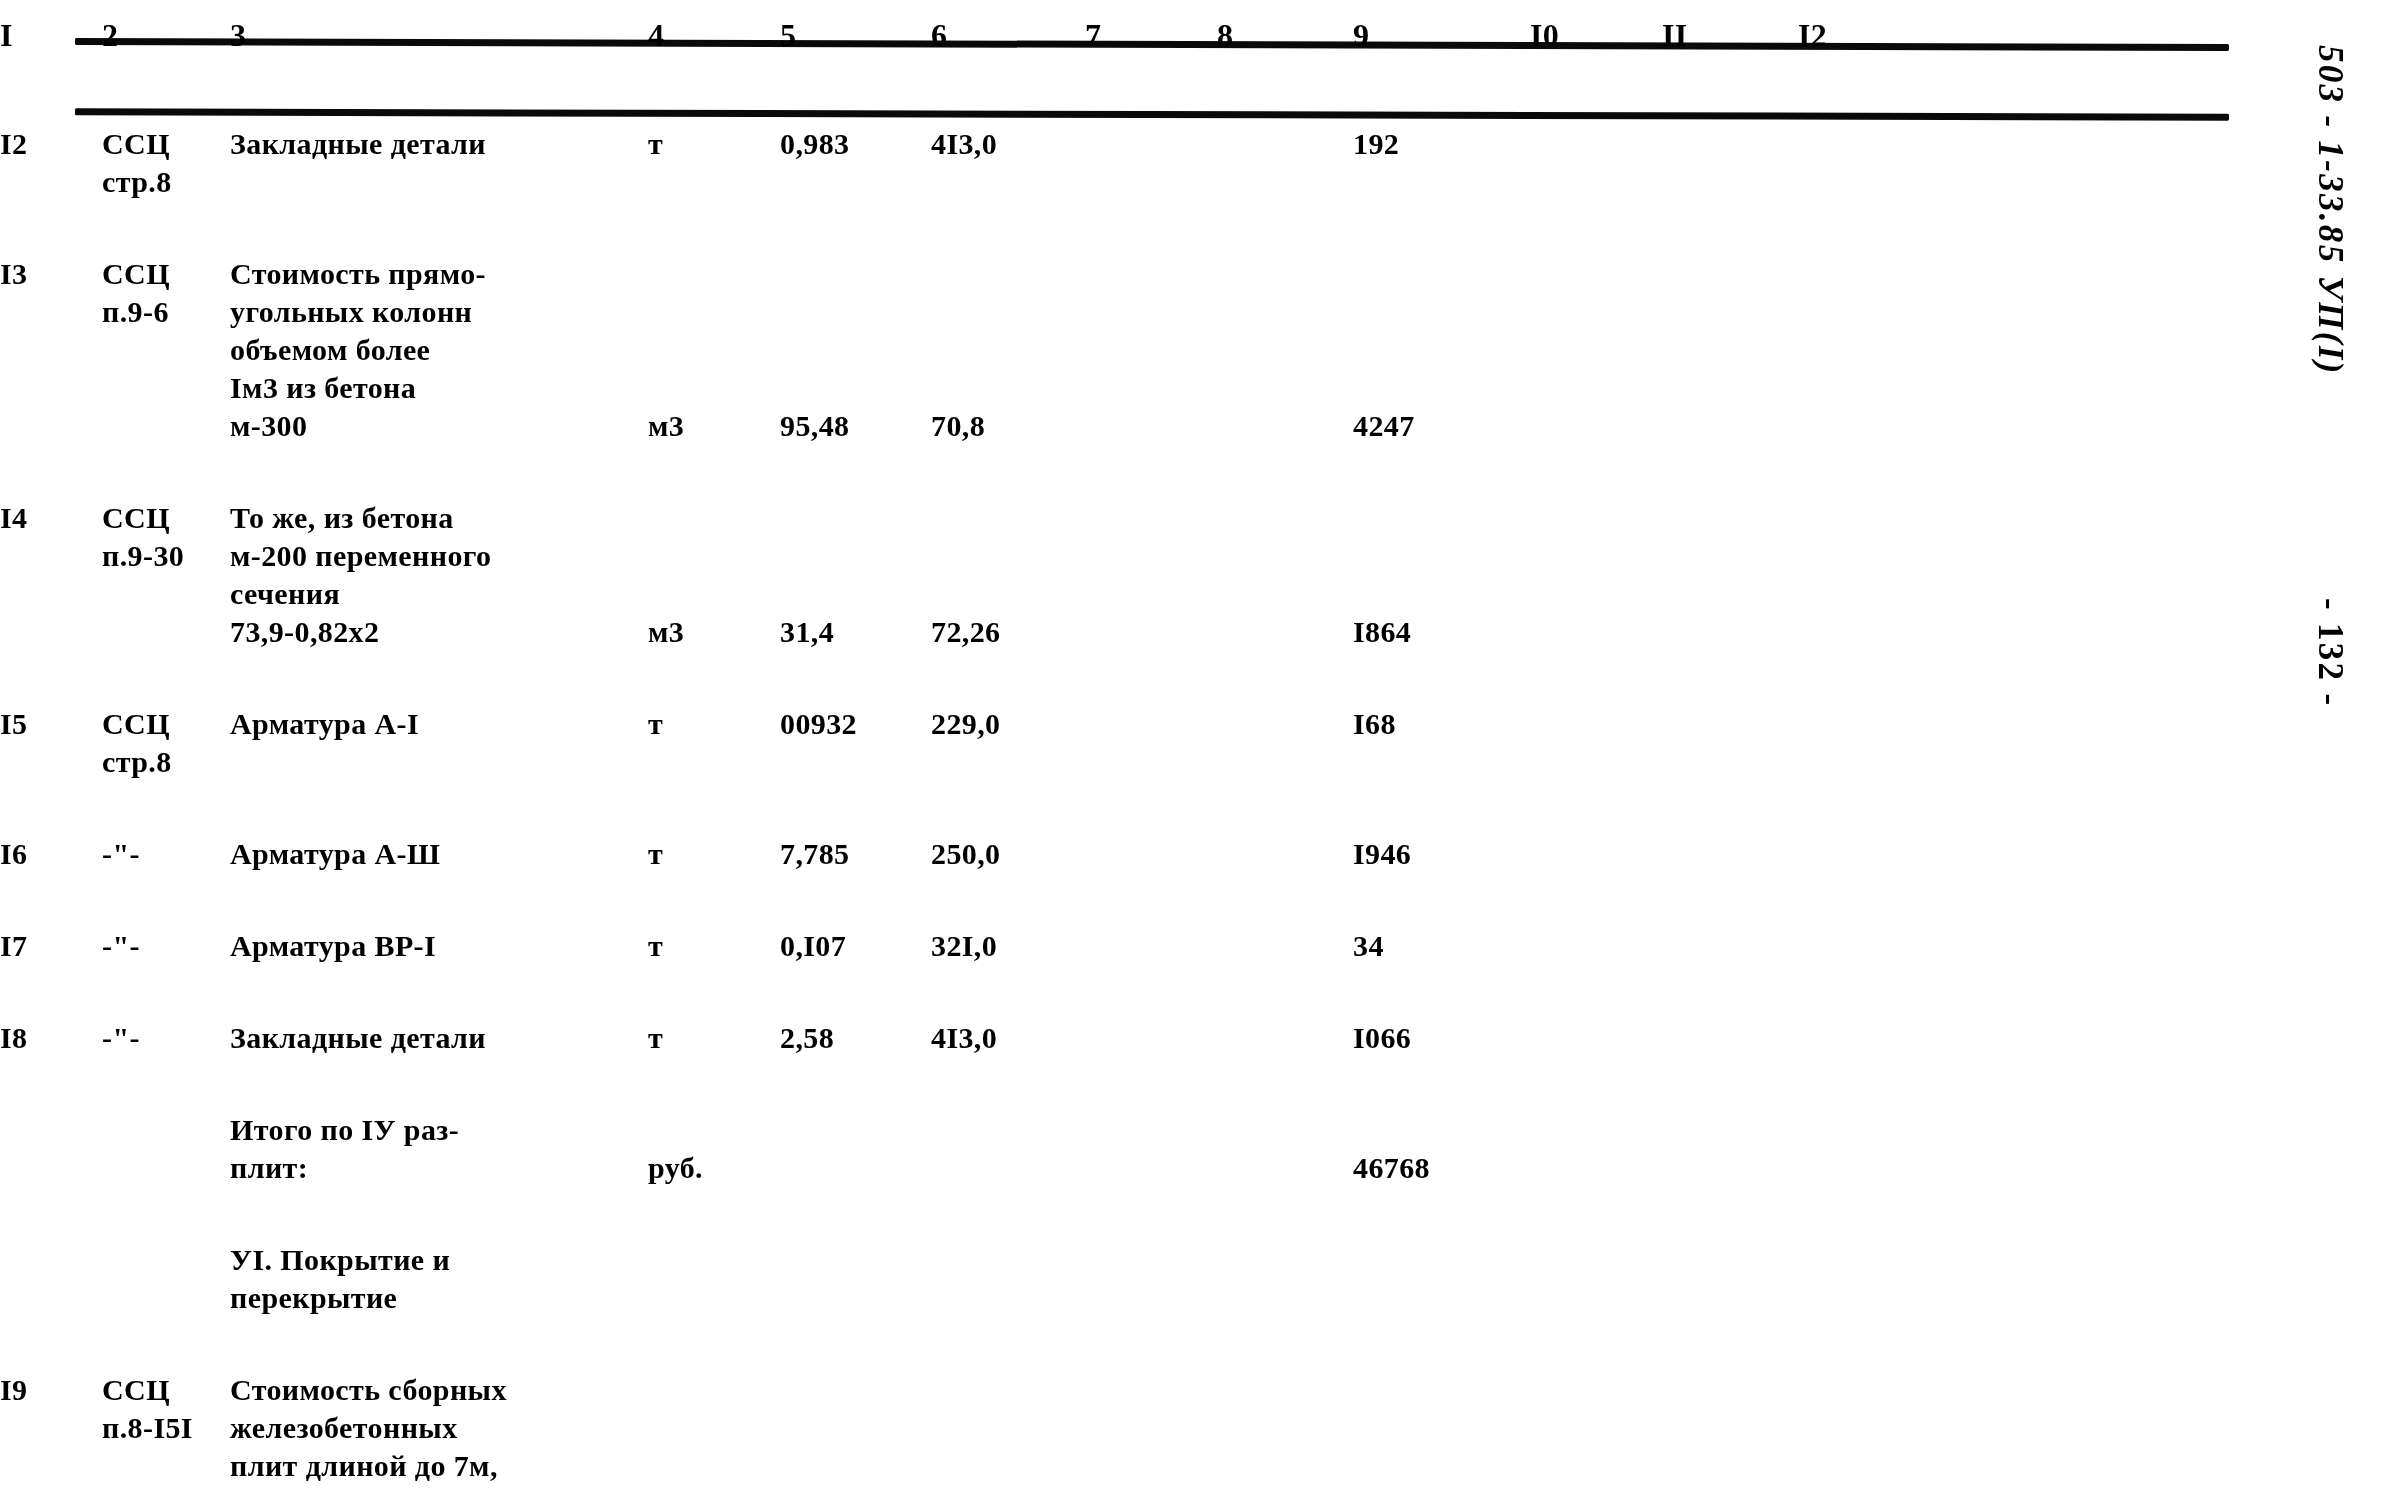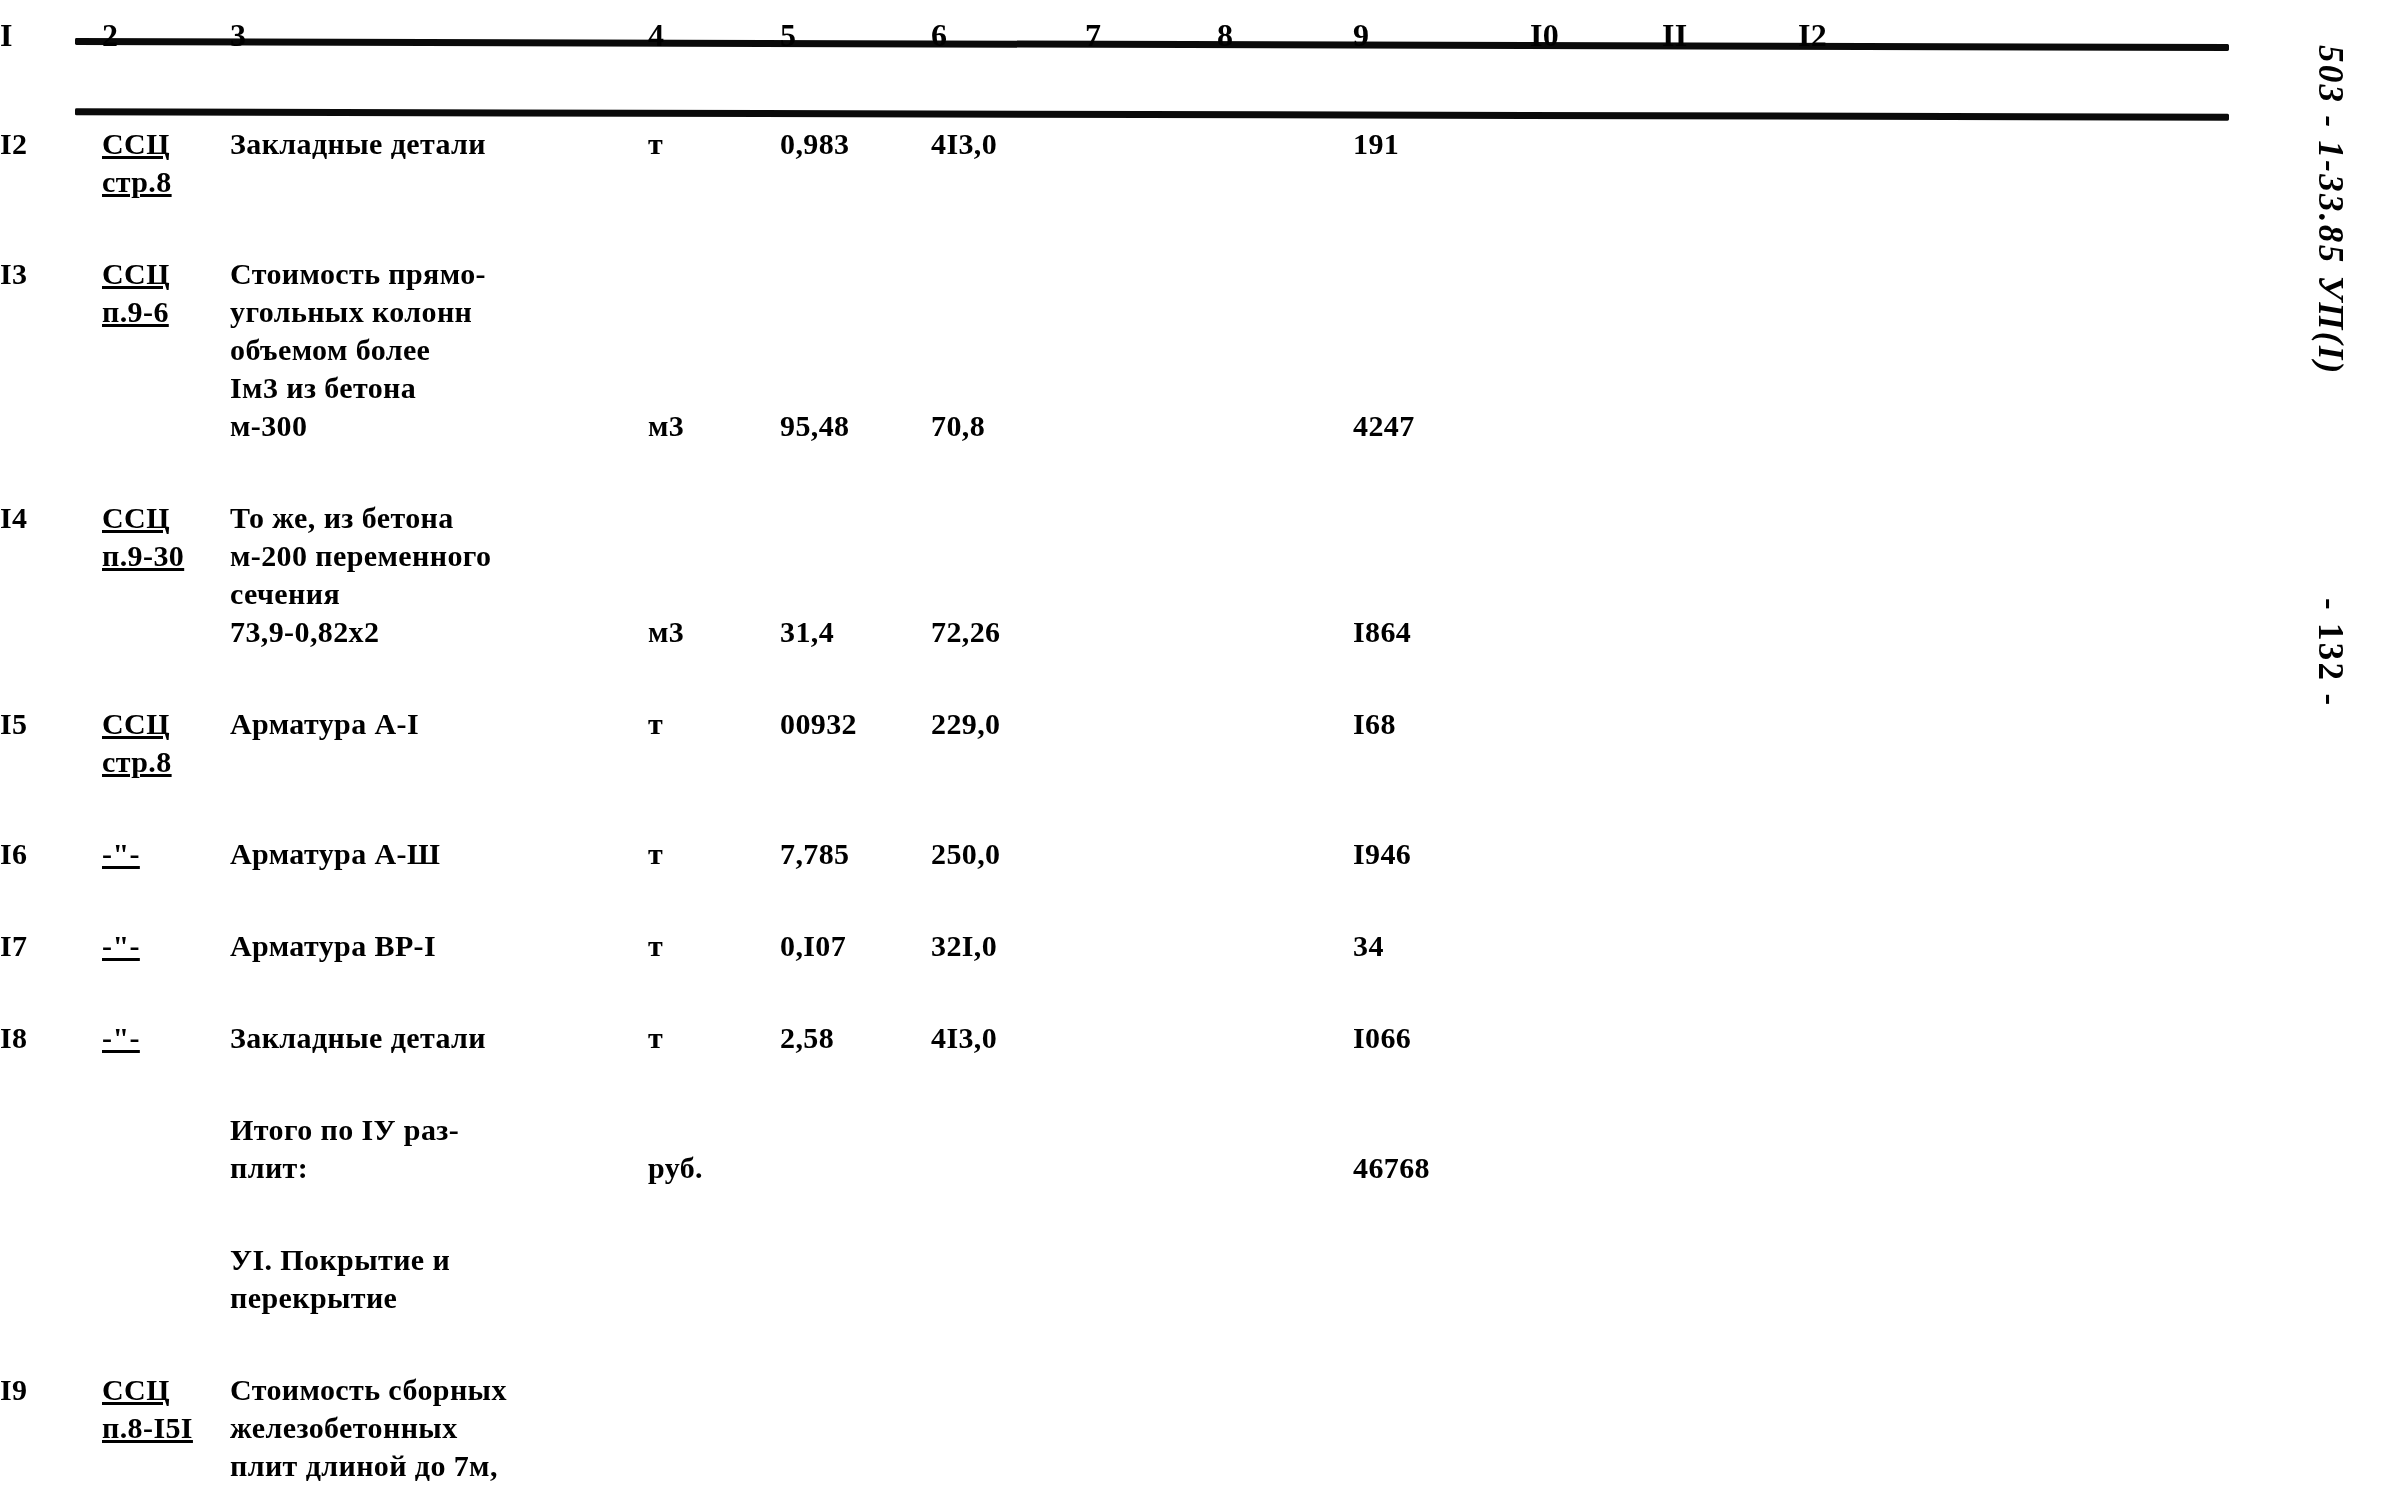--- a/index.html
+++ b/index.html
@@ -74,21 +74,21 @@
     text-align: left;
   }
   tr.header-row th.num { text-align: left; }
 
   
   tr.gap td { height: 54px; }
 
   
   tr.body-row td { padding-bottom: 0; }
   td.col1  { padding-left: 83px; }
-  td.col2  { padding-left: 13.6px; text-decoration: underline; }
+  td.col2  { padding-left: 13.6px; }
   td.col3  { padding-left: 16.6px; margin-top: 21px; }
   td.col4  { padding-left: 7.5px; }
   td.col5  { padding-left: 6px;  }
   td.col6  { padding-left: 10.5px; }
   td.col9  { padding-left: 25.6px; }
 
   .numcell { font-variant-numeric: tabular-nums; }
 
   
   .vert-head {
@@ -161,21 +161,21 @@
     <tr class="body-row">
       <td class="col1">I2</td>
       <td class="col2">ССЦ
 стр.8</td>
       <td class="col3">Закладные детали</td>
       <td class="col4">т</td>
       <td class="col5 numcell">0,983</td>
       <td class="col6 numcell">4I3,0</td>
       <td class="numcell"></td>
       <td class="numcell"></td>
-      <td class="col9 numcell">191</td>
+      <td class="col9 numcell">192</td>
       <td class="numcell"></td>
       <td class="numcell"></td>
       <td class="numcell"></td>
       <td></td>
     </tr>
     <tr class="gap">
           <td colspan="13"></td>
         </tr>
 
     <tr class="body-row">

